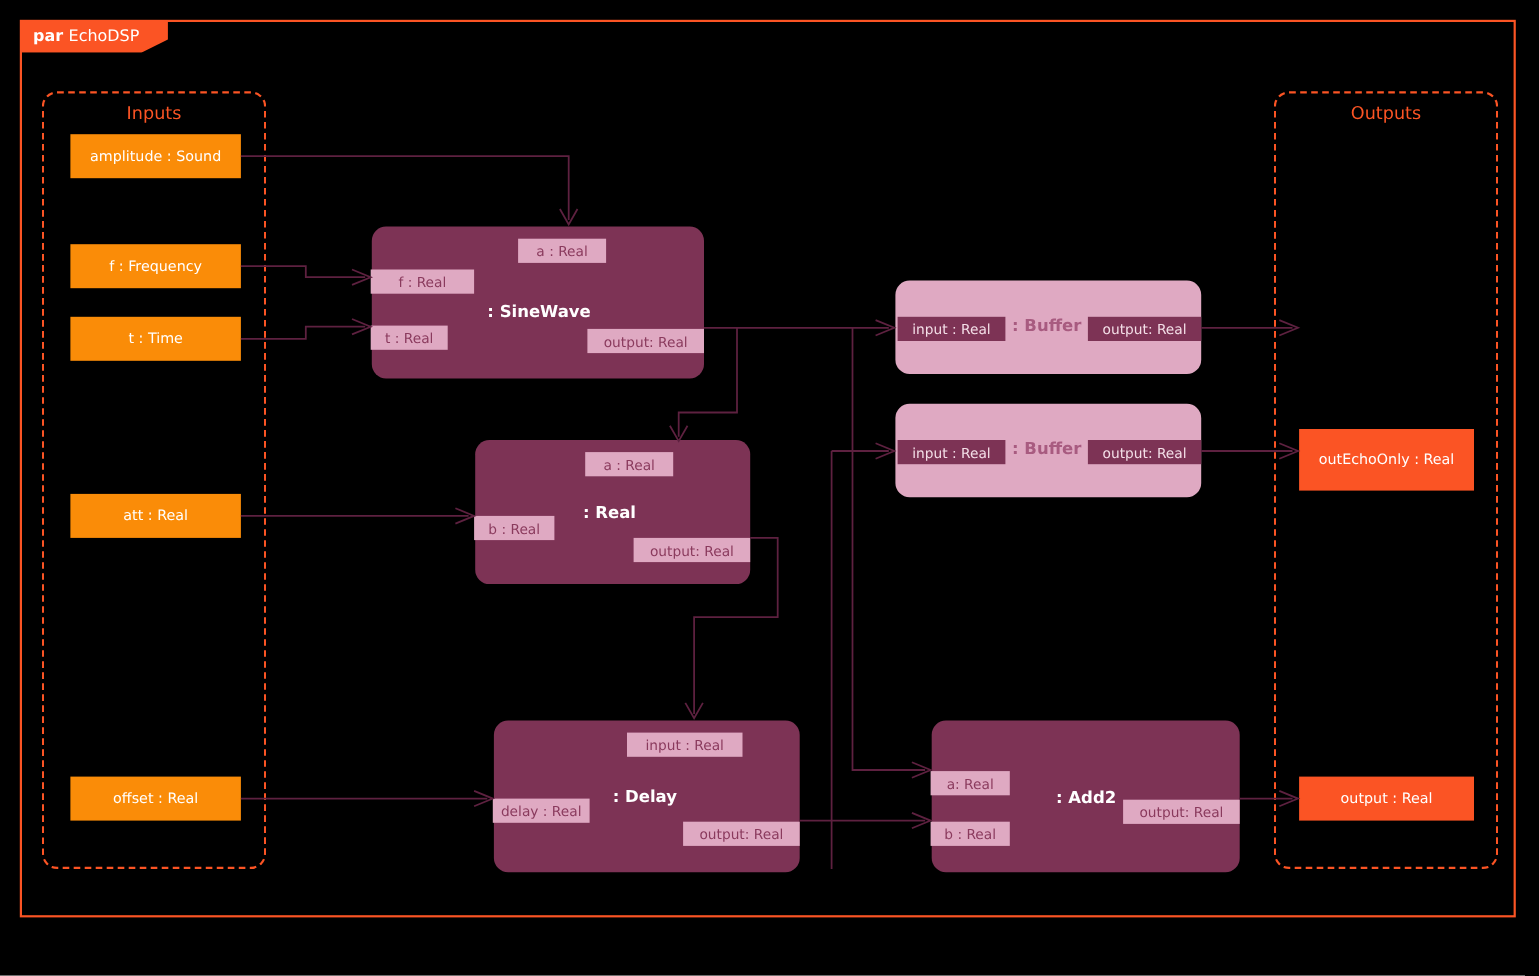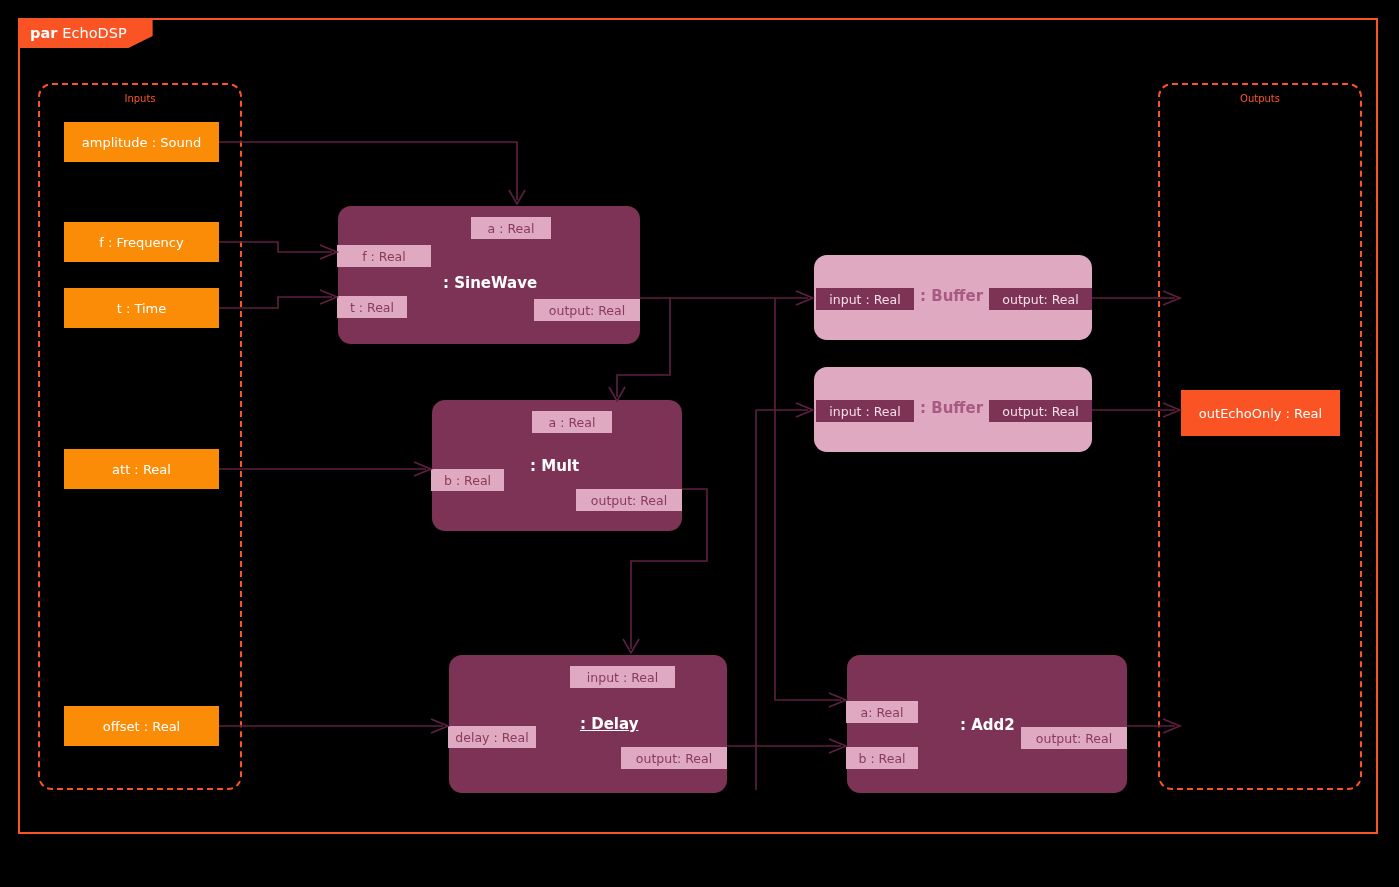--- a/index.html
+++ b/index.html
@@ -60,21 +60,21 @@
     box-sizing: border-box;
     background: transparent;
   }
   .group-title {
     position: absolute;
     top: 8px;
     left: 0;
     width: 100%;
     text-align: center;
     color: #fb5424;
-    font-size: 10px;
+    font-size: 16px;
     white-space: nowrap;
   }
 
   
   .port-box {
     position: absolute;
     display: flex;
     align-items: center;
     justify-content: center;
     color: #ffffff;
@@ -169,56 +169,59 @@
 
   <div class="port-box port-in" style="left:64px; top:449px; width:155px; height:40px;">
     <span>att : Real</span>
   </div>
 
   <div class="port-box port-in" style="left:64px; top:706px; width:155px; height:40px;text-align:center;">
     <span>offset : Real</span>
   </div>
 
 
-  <div class="port-box port-out" style="left:1181px; top:390px; width:159px; height:46px;">
+  <div class="port-box port-out" style="left:1181px; top:390px; width:159px; height:56px;">
     <span>outEchoOnly : Real</span>
   </div>
 
+  <div class="port-box port-out" style="left:1181px; top:706px; width:159px; height:40px;">
+    <span>output : Real</span>
+  </div>
 
   <div class="block dark" style="left:338px; top:206px; width:302px; height:138px;">
     <div class="block-name" style="left:105px; top:68px;">: SineWave</div>
     <div class="chip on-dark" style="left:133px; top:-1px; width:80px; height:22px;">
       <span>a : Real</span>
     </div>
     <div class="chip on-dark" style="left:-1px; top:27px; width:94px; height:22px;">
       <span>f : Real</span>
     </div>
     <div class="chip on-dark" style="left:-1px; top:78px; width:70px; height:22px;">
       <span>t : Real</span>
     </div>
     <div class="chip on-dark" style="left:196px; top:81px; width:106px; height:22px;">
       <span>output: Real</span>
     </div>
   </div>
 
   <div class="block dark" style="left:432px; top:400px; width:250px; height:131px;">
-    <div class="block-name" style="left:98px; top:57px;">: Mult</div>
+    <div class="block-name" style="left:98px; top:57px;">: Real</div>
     <div class="chip on-dark" style="left:100px; top:-1px; width:80px; height:22px;">
       <span>a : Real</span>
     </div>
     <div class="chip on-dark" style="left:-1px; top:57px; width:73px; height:22px;">
       <span>b : Real</span>
     </div>
     <div class="chip on-dark" style="left:144px; top:77px; width:106px; height:22px;">
       <span>output: Real</span>
     </div>
   </div>
 
   <div class="block dark" style="left:449px; top:655px; width:278px; height:138px;">
-    <div class="block-name" style="left:131px; top:60px;text-decoration:underline;">: Delay</div>
+    <div class="block-name" style="left:108px; top:60px;">: Delay</div>
     <div class="chip on-dark" style="left:121px; top:-1px; width:105px; height:22px;">
       <span>input : Real</span>
     </div>
     <div class="chip on-dark" style="left:-1px; top:59px; width:88px; height:22px;">
       <span>delay : Real</span>
     </div>
     <div class="chip on-dark" style="left:172px; top:80px; width:106px; height:22px;">
       <span>output: Real</span>
     </div>
   </div>

